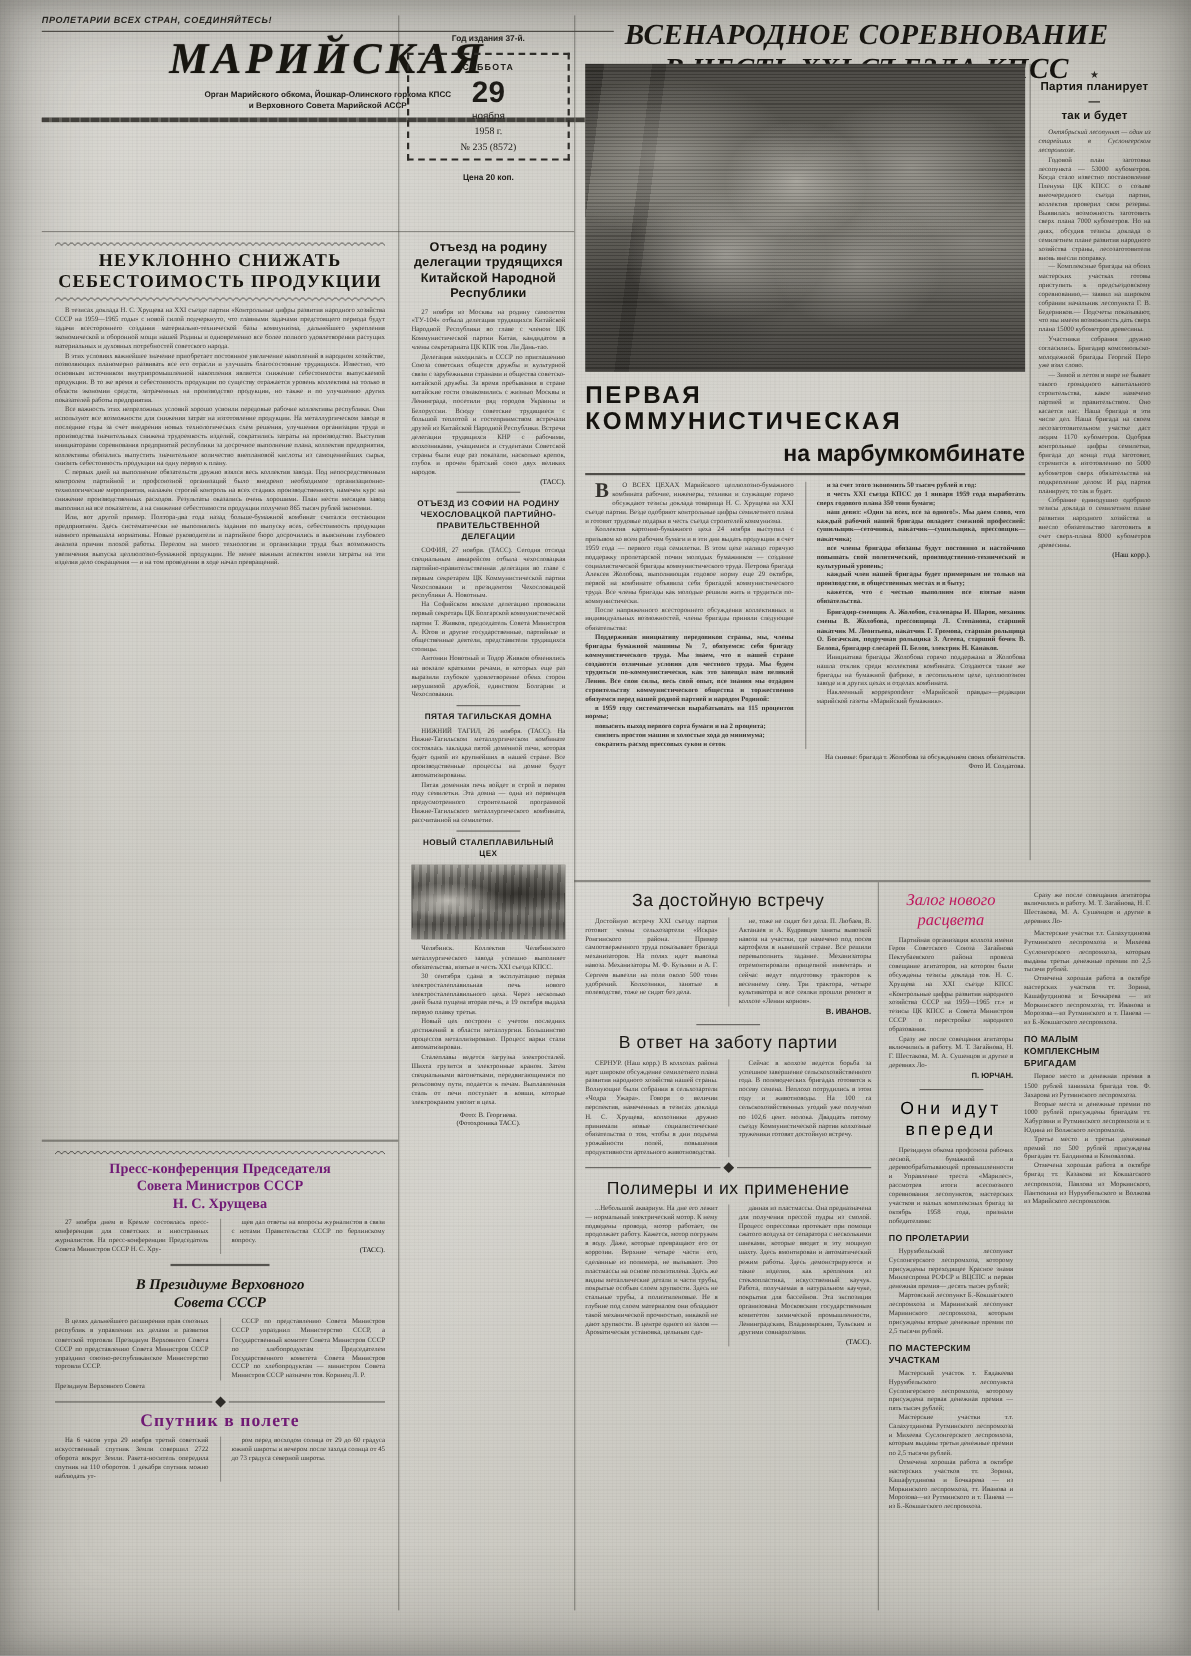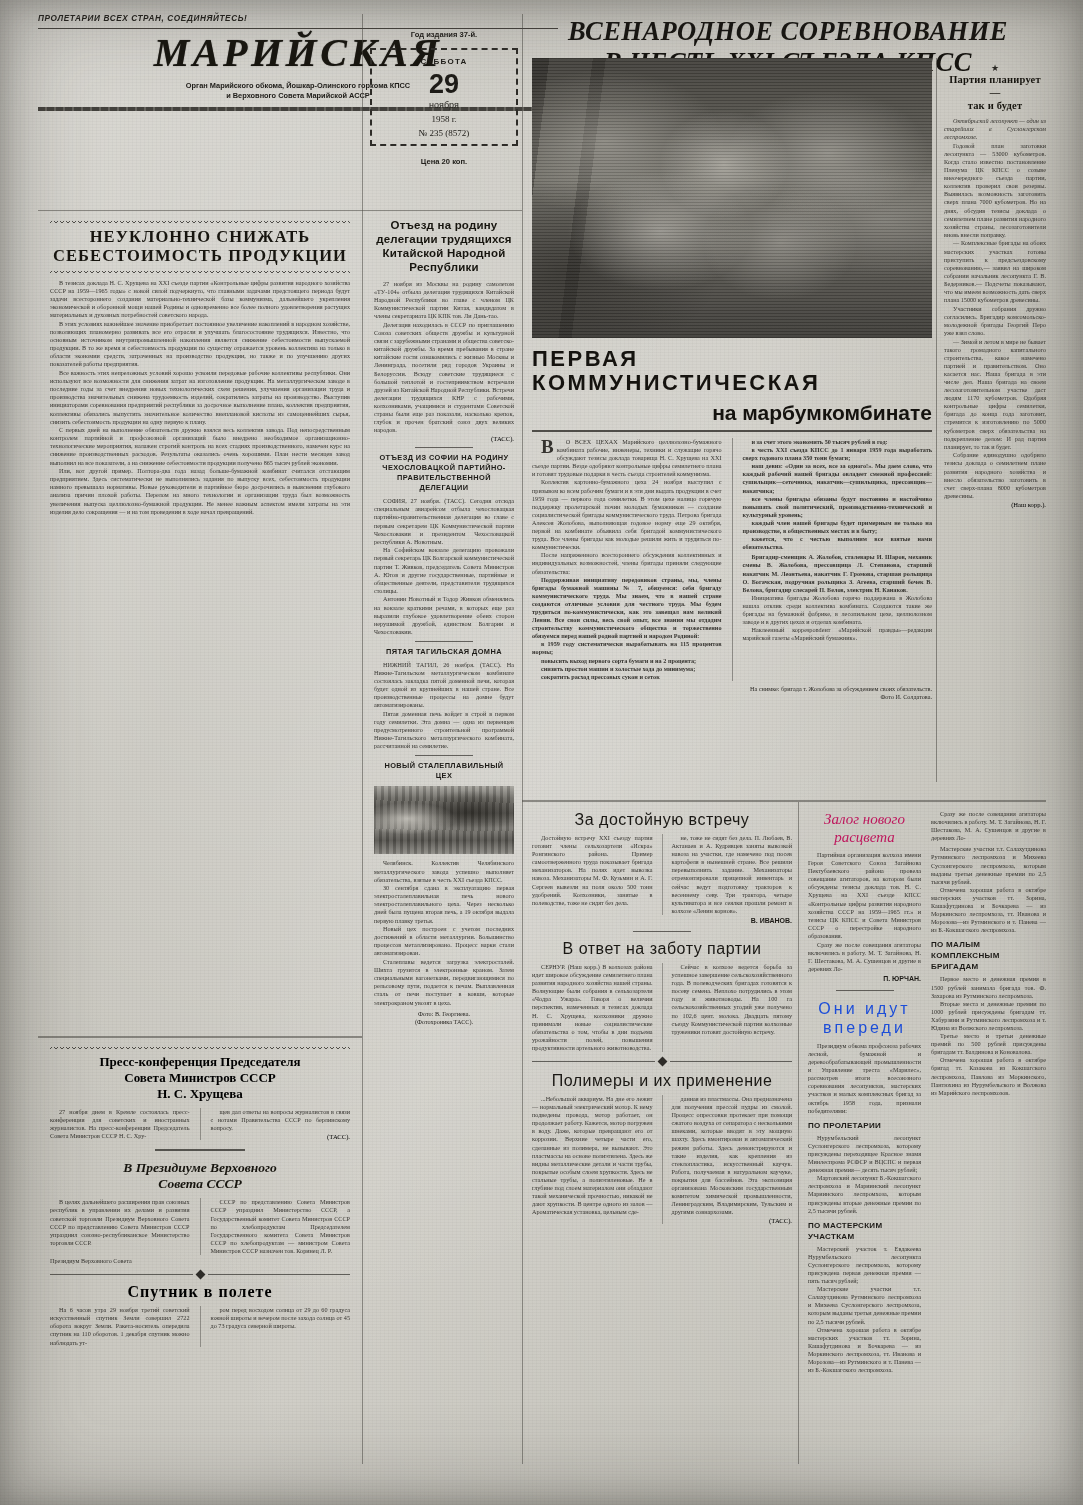--- a/index.html
+++ b/index.html
@@ -105,37 +105,37 @@
   .h-sans-bold{
     text-align:center;font-family:"Liberation Sans",sans-serif;font-weight:bold;
     font-size:11.5px;line-height:14px;color:#17150f;letter-spacing:.2px;
   }
   .h-sans-small{
     text-align:center;font-family:"Liberation Sans",sans-serif;font-weight:bold;
     font-size:7.4px;line-height:10px;color:#1d1b17;letter-spacing:.4px;
   }
   .h-serif-mid{
     text-align:center;font-family:"Liberation Serif",serif;font-weight:bold;
-    font-size:13px;line-height:16px;color:#000000;
+    font-size:13px;line-height:16px;color:#701a75;
   }
   .h-serif-ital{
     text-align:center;font-family:"Liberation Serif",serif;font-style:italic;font-weight:bold;
     font-size:13.5px;line-height:16px;color:#17150f;
   }
   .h-light{
     text-align:center;font-family:"Liberation Sans",sans-serif;font-weight:normal;
     font-size:16px;line-height:19px;color:#1a1814;letter-spacing:.5px;
   }
   .h-light-ital{
     text-align:center;font-family:"Liberation Serif",serif;font-style:italic;
     font-weight:normal;font-size:15px;line-height:18px;color:#be185d;
   }
   .h-spaced{
     text-align:center;font-family:"Liberation Sans",sans-serif;font-weight:normal;
-    font-size:16px;line-height:19px;color:#1d4ed8;letter-spacing:3px;
+    font-size:16px;line-height:19px;color:#000000;letter-spacing:3px;
   }
   .h-huge-sans{
     font-family:"Liberation Sans",sans-serif;font-weight:bold;
     font-size:22px;line-height:24px;color:#15130f;letter-spacing:2.5px;
   }
   .h-huge-sans2{
     font-family:"Liberation Sans",sans-serif;font-weight:bold;
     font-size:21px;line-height:24px;color:#15130f;
   }
   .dropcap::first-letter{
@@ -321,21 +321,21 @@
       <div class="caption" style="margin-top:4px;text-align:right;">
         <span>На снимке: бригада т. Жолобова за обсуждением</span>
         <span>своих обязательств.</span>
       </div>
       <div class="caption" style="text-align:right;">Фото И. Солдатова.</div>
     </div>
 
     <div class="col-rule" style="left:898px;top:44px;width:1px;height:724px;"></div>
     <div style="position:absolute;left:906px;top:46px;width:102px;">
       <div class="star">★</div>
-      <div class="h-sans-bold" style="font-size:10.5px;line-height:13px;font-family:Liberation Serif, serif;">
+      <div class="h-sans-bold" style="font-size:10.5px;line-height:13px;">
         <div>Партия планирует—</div>
         <div>так и будет</div>
       </div>
       <div class="body-txt" style="margin-top:5px">
         <p style="font-style:italic">Октябрьский лесопункт — один из старейших в Суслонгерском леспромхозе.</p>
         <p>Годовой план заготовки лесопункта — 53000 кубометров. Когда стало известно постановление Пленума ЦК КПСС о созыве внеочередного съезда партии, коллектив проверил свои резервы. Выявилась возможность заготовить сверх плана 7000 кубометров. Но на днях, обсудив тезисы доклада о семилетнем плане развития народного хозяйства страны, лесозаготовители вновь внесли поправку.</p>
         <p>— Комплексные бригады на обоих мастерских участках готовы приступить к предсъездовскому соревнованию,— заявил на широком собрании начальник лесопункта Г. В. Бедерников.— Подсчеты показывают, что мы имеем возможность дать сверх плана 15000 кубометров древесины.</p>
         <p>Участники собрания дружно согласились. Бригадир комсомольско-молодежной бригады Георгий Перо уже взял слово.</p>
         <p>— Зимой и летом в мире не бывает такого громадного капитального строительства, какое намечено партией и правительством. Оно касается нас. Наша бригада в эти числе дел. Наша бригада на своем лесозаготовительном участке даст людям 1170 кубометров. Одобряя контрольные цифры семилетки, бригада до конца года заготовит, стремится к изготовлению по 5000 кубометров сверх обязательства на подкрепление делом: И рад партия планирует, то так и будет.</p>
         <p>Собрание единодушно одобрило тезисы доклада о семилетнем плане развития народного хозяйства и внесло обязательство заготовить в счет сверх-плана 8000 кубометров древесины.</p>

